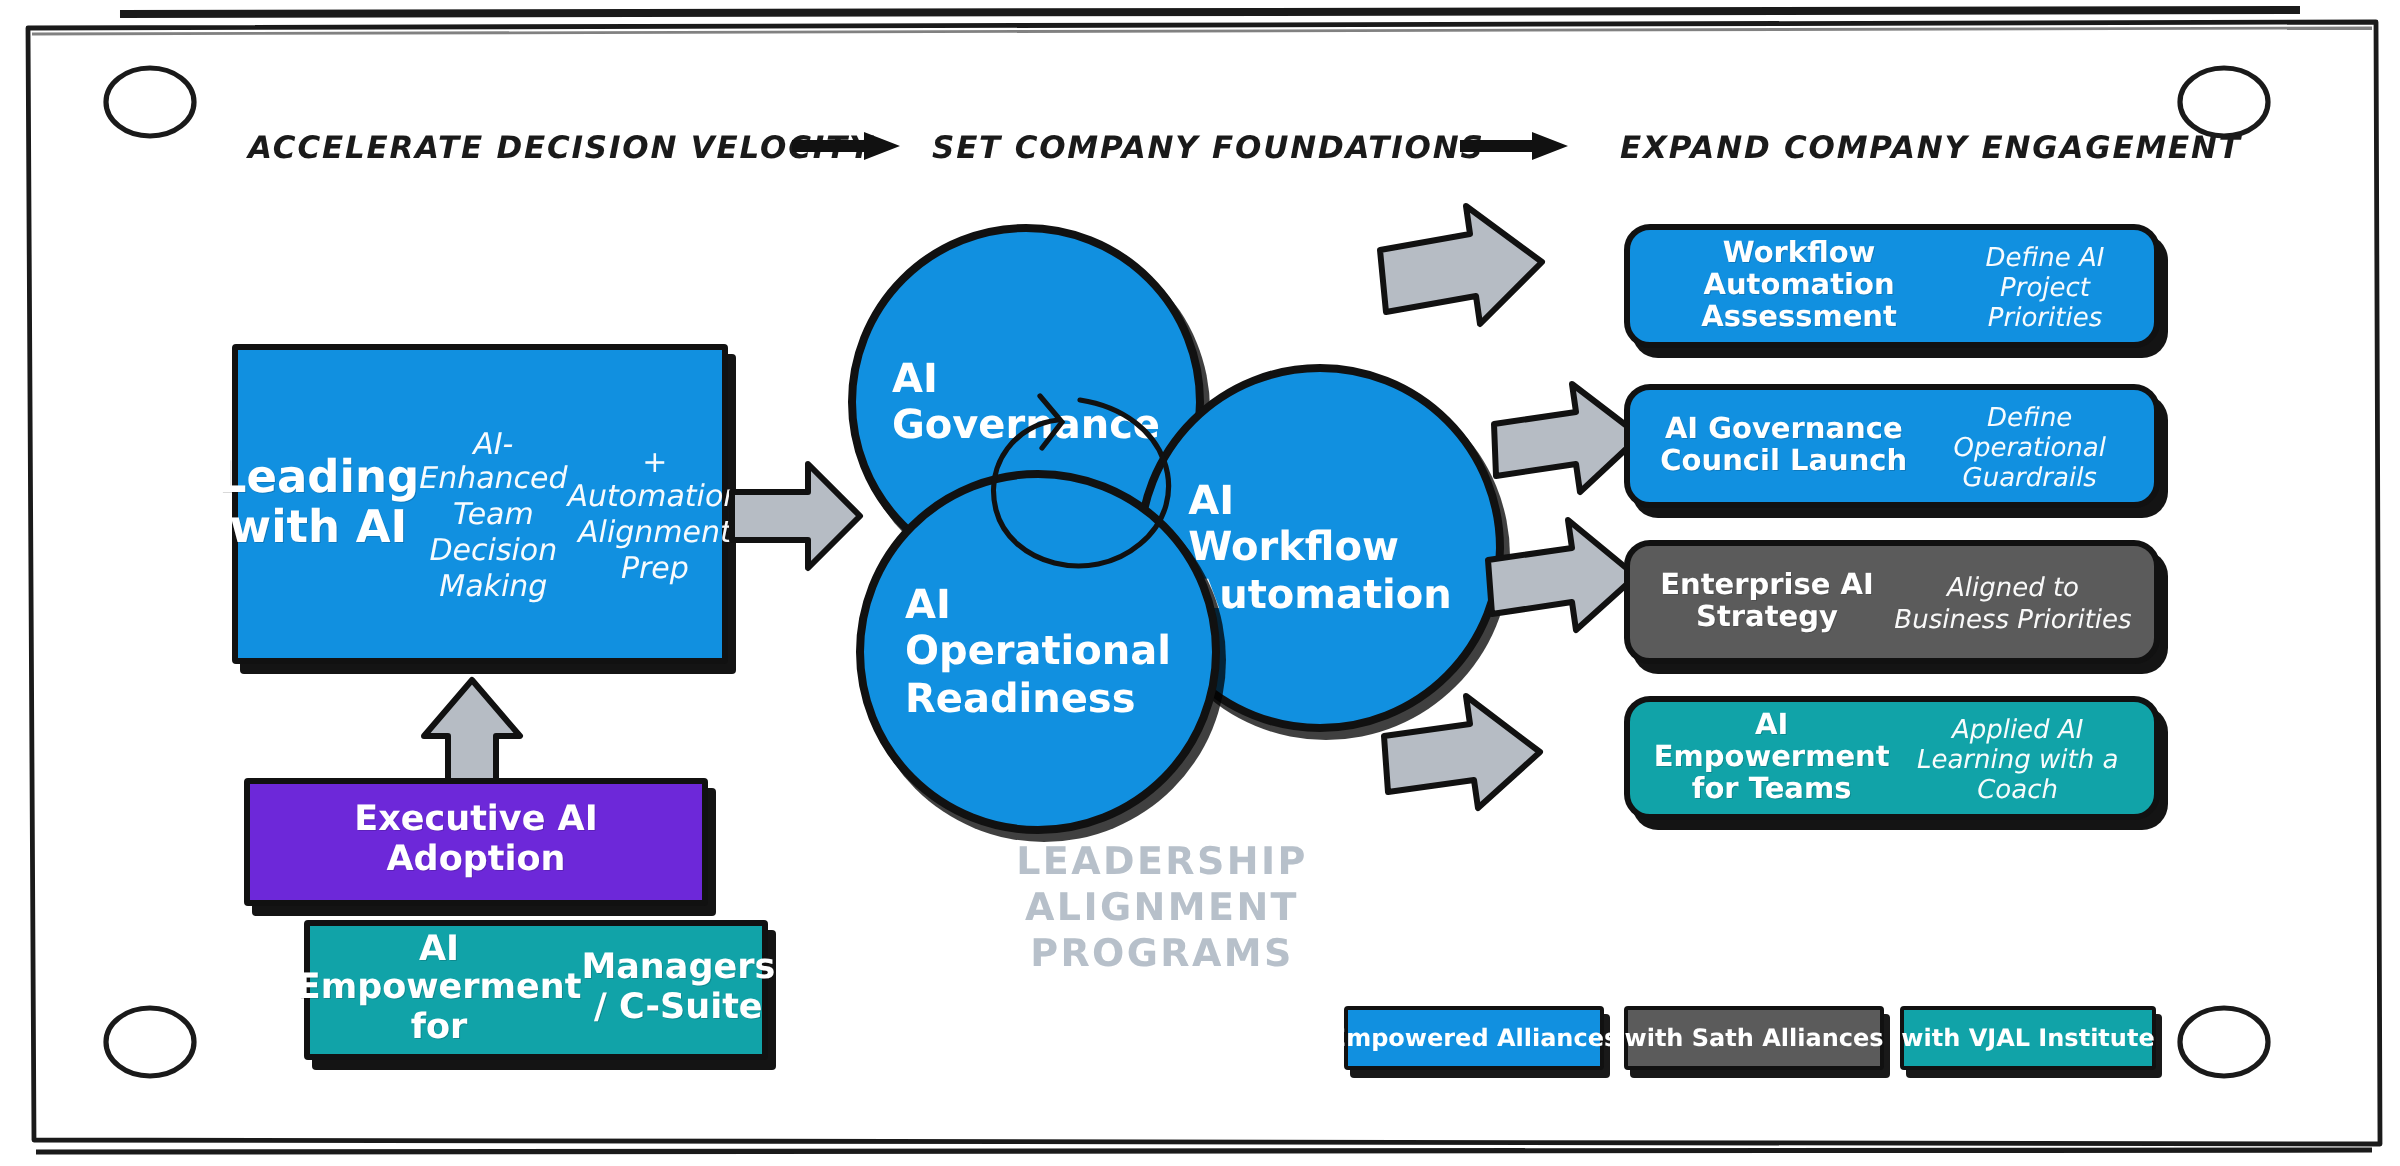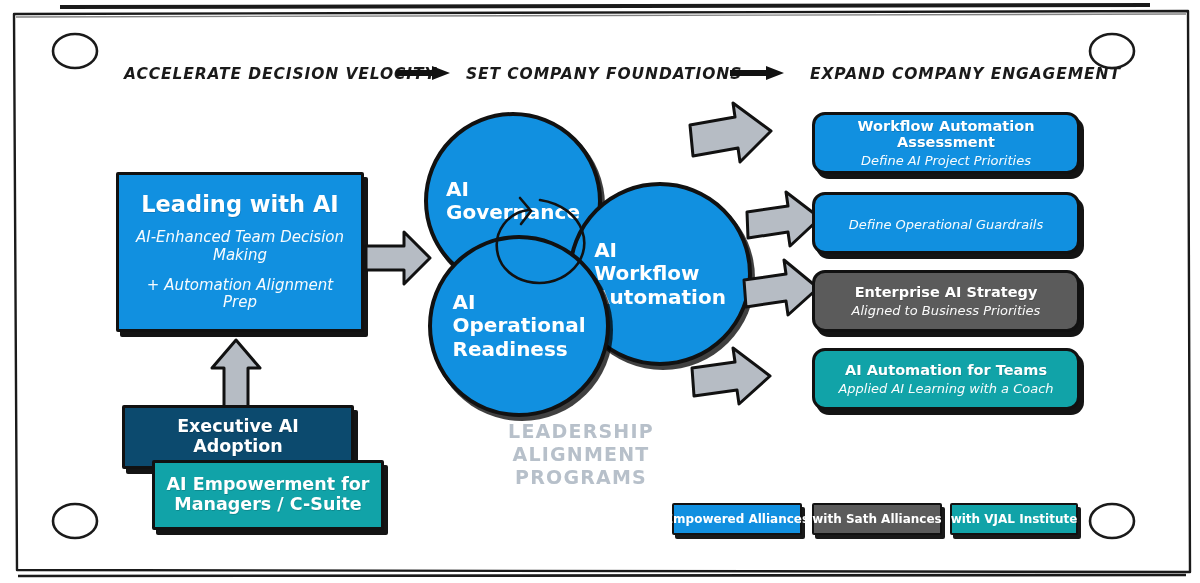--- a/index.html
+++ b/index.html
@@ -37,21 +37,21 @@
     color: #1a1a1a;
     white-space: nowrap;
     text-transform: uppercase;
   }
 
   
   .card {
     position: absolute;
     box-sizing: border-box;
     display: flex;
-    flex-direction: column;
+    flex-direction: row;
     align-items: center;
     justify-content: center;
     text-align: center;
     color: #ffffff;
     border: 3px solid #111111;
     box-shadow: 4px 5px 0 rgba(0,0,0,0.92);
   }
   .card .t1 {
     font-weight: 700;
     line-height: 1.12;
@@ -223,34 +223,35 @@
       <path d="M 224 410 L 224 368 L 212 368 L 236 340 L 260 368 L 248 368 L 248 410 Z"></path>
     </g>
   </svg>
 
   <div class="card outcome" style="left:812px; top:112px; background:#1190e0;">
     <div class="t1">Workflow Automation Assessment</div>
     <div class="t2">Define AI Project Priorities</div>
   </div>
 
   <div class="card outcome" style="left:812px; top:192px; background:#1190e0;">
+    <div class="t1">AI Governance Council Launch</div>
     <div class="t2">Define Operational Guardrails</div>
   </div>
 
   <div class="card outcome" style="left:812px; top:270px; background:#5b5b5b;">
     <div class="t1">Enterprise AI Strategy</div>
     <div class="t2">Aligned to Business Priorities</div>
   </div>
 
   <div class="card outcome" style="left:812px; top:348px; background:#11a3a8;">
-    <div class="t1">AI Automation for Teams</div>
+    <div class="t1">AI Empowerment for Teams</div>
     <div class="t2">Applied AI Learning with a Coach</div>
   </div>
 
-  <div class="card stack-card" style="left:122px; top:405px; width:232px; height:64px; background:#0c4a6e;">
+  <div class="card stack-card" style="left:122px; top:389px; width:232px; height:64px; background:#6d28d9;">
     <div class="t1">Executive AI Adoption</div>
   </div>
 
   <div class="card stack-card" style="left:152px; top:460px; width:232px; height:70px; background:#11a3a8;">
     <div class="t1">AI Empowerment for</div>
     <div class="t1">Managers / C-Suite</div>
   </div>
 
   <div class="badge" style="left:672px; top:503px; width:130px; background:#1190e0;">Empowered Alliances</div>
   <div class="badge" style="left:812px; top:503px; width:130px; background:#5b5b5b;">with Sath Alliances</div>

